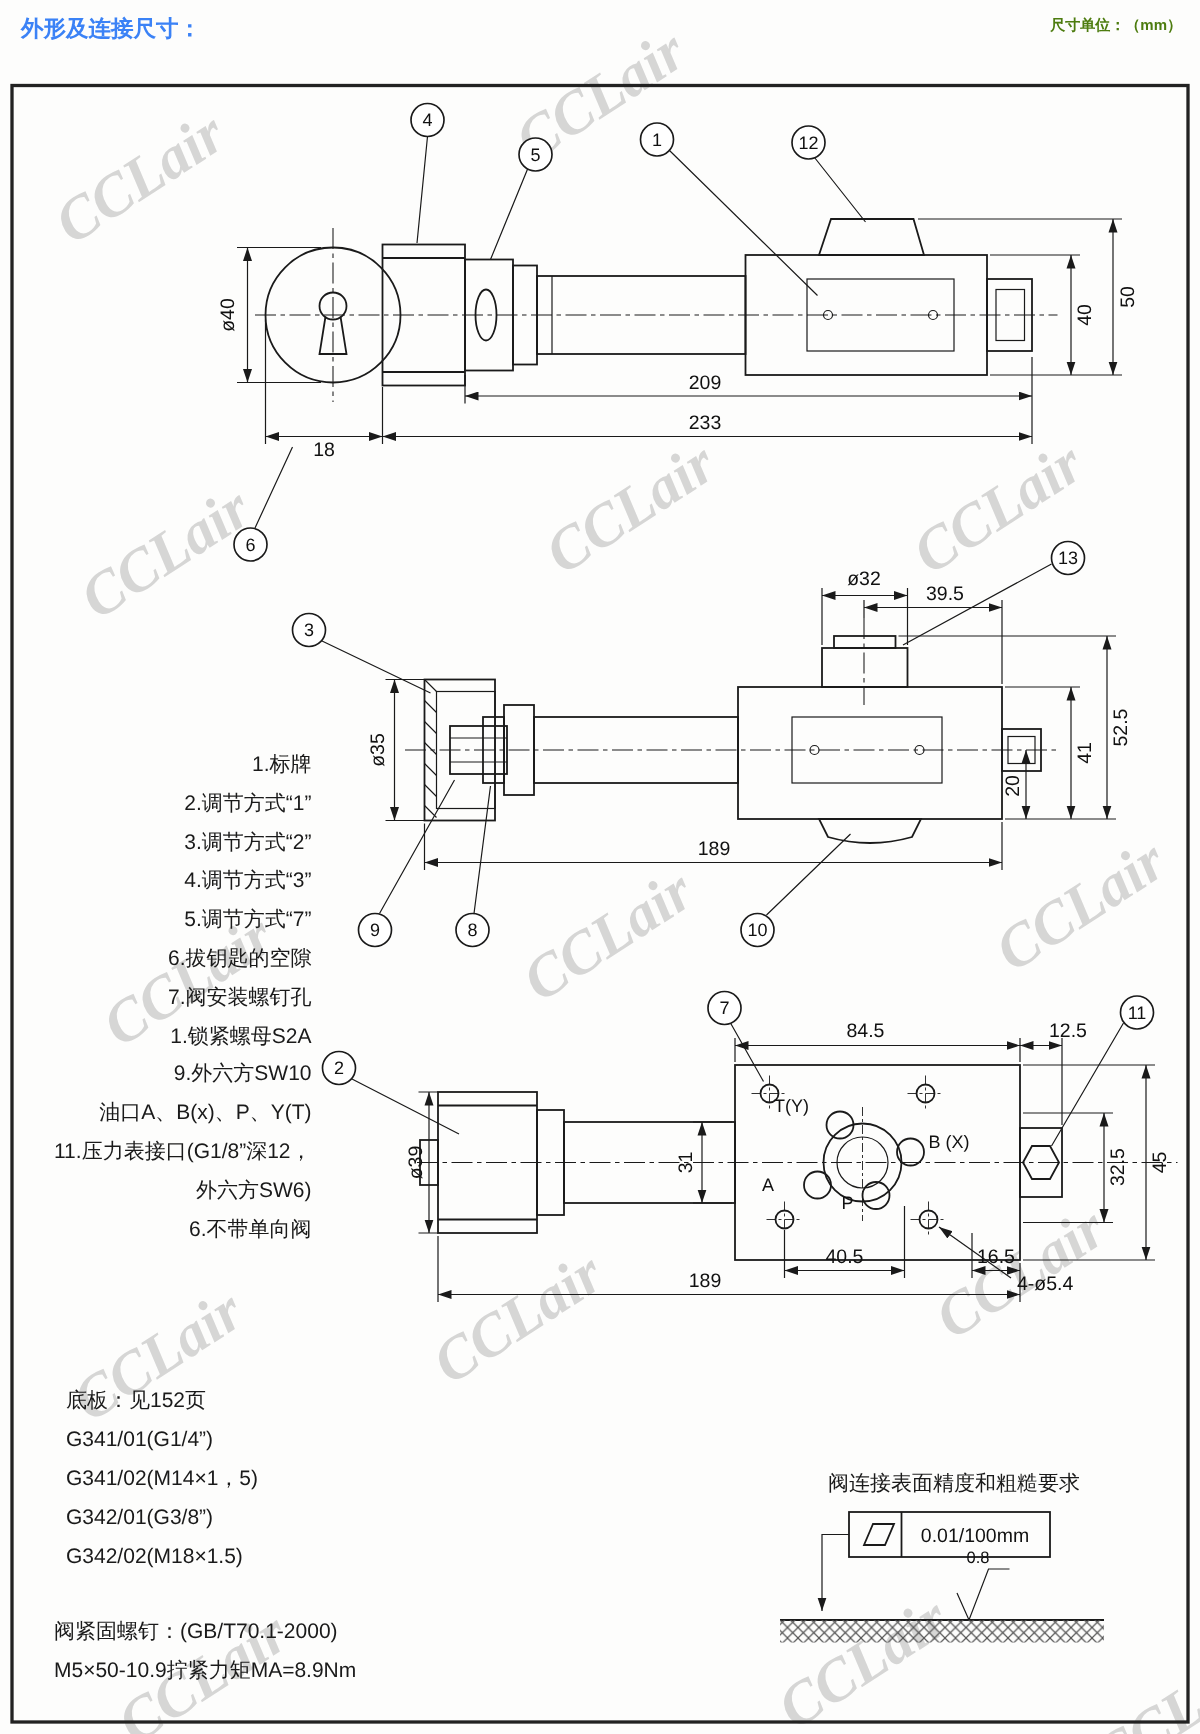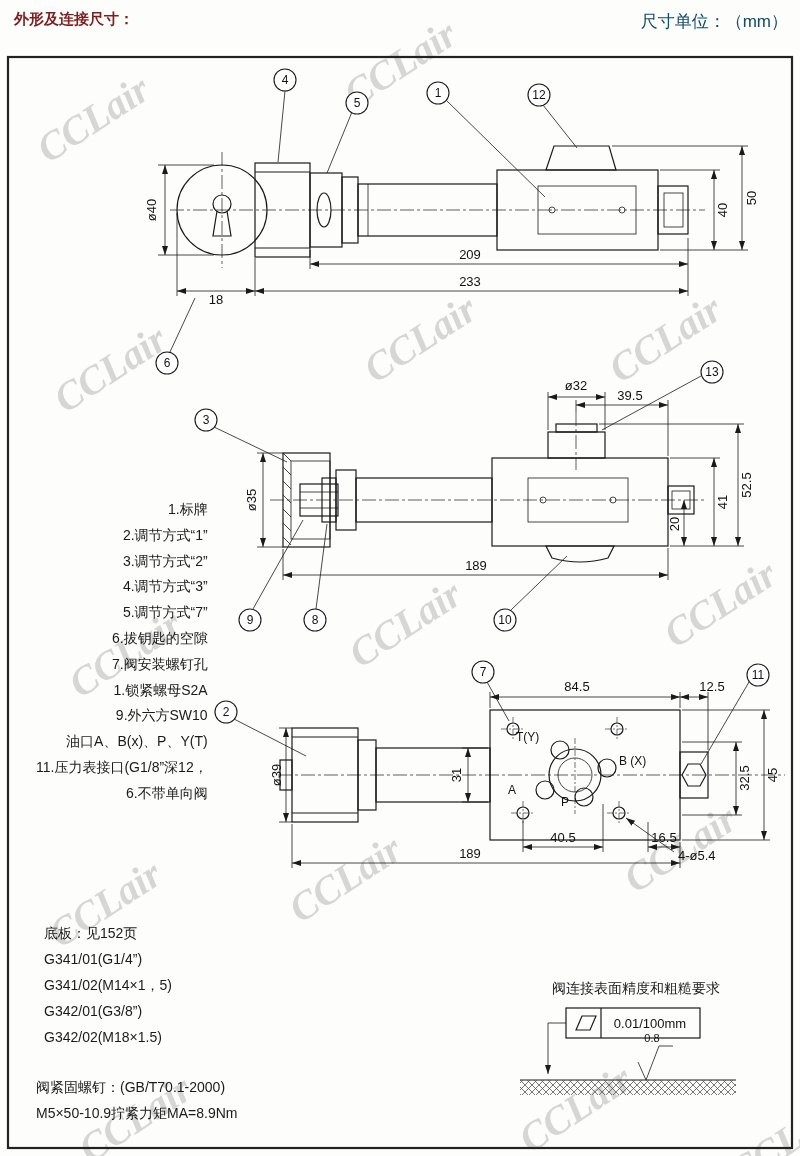--- a/index.html
+++ b/index.html
@@ -1,22 +1,22 @@
 <!DOCTYPE html>
 <html><head>
 <meta charset="utf-8">
 <style>
   * { margin:0; padding:0; box-sizing:border-box; }
   html,body { background:#ffffff; }
   .page {
     position:relative; width:800px; height:1156px; background:#fdfdfc;
     font-family:"Liberation Sans", sans-serif; color:#1a1a1a; overflow:hidden;
   }
-  .hdr-title { position:absolute; top:10px; left:14px; font-size:15px; font-weight:bold; color:#7f1d1d; z-index:4; }
-  .hdr-unit  { position:absolute; top:10px; right:12px; font-size:17px; font-weight:normal; color:#0c4a6e; z-index:4; }
+  .hdr-title { position:absolute; top:10px; left:14px; font-size:15px; font-weight:bold; color:#3b82f6; z-index:4; }
+  .hdr-unit  { position:absolute; top:10px; right:12px; font-size:10px; font-weight:bold; color:#4d7c0f; z-index:4; }
   .wm {
     position:absolute; width:170px; text-align:center; z-index:1;
     font-family:"Liberation Serif", serif; font-style:italic; font-weight:bold;
     font-size:40px; color:#8f8f8f; opacity:0.35; transform:rotate(-33deg); pointer-events:none;
   }
   svg.draw { position:absolute; left:0; top:0; z-index:2; }
   .frame { stroke:#222; stroke-width:2.2; fill:none; }
   .ln   { stroke:#1a1a1a; stroke-width:1.2; fill:none; }
   .thin { stroke:#1a1a1a; stroke-width:0.8; fill:none; }
   .dim  { stroke:#1a1a1a; stroke-width:0.8; fill:none; }
@@ -263,20 +263,21 @@
     <div>2.调节方式“1”</div>
     <div>3.调节方式“2”</div>
     <div>4.调节方式“3”</div>
     <div>5.调节方式“7”</div>
     <div>6.拔钥匙的空隙</div>
     <div>7.阀安装螺钉孔</div>
     <div>1.锁紧螺母S2A</div>
     <div>9.外六方SW10</div>
     <div class="indent">油口A、B(x)、P、Y(T)</div>
     <div>11.压力表接口(G1/8”深12，</div>
+    <div class="indent">外六方SW6)</div>
     <div>6.不带单向阀</div>
   </div>
 
   <div class="baseplate">
     <div>底板：见152页</div>
     <div>G341/01(G1/4”)</div>
     <div>G341/02(M14×1，5)</div>
     <div>G342/01(G3/8”)</div>
     <div>G342/02(M18×1.5)</div>
   </div>

